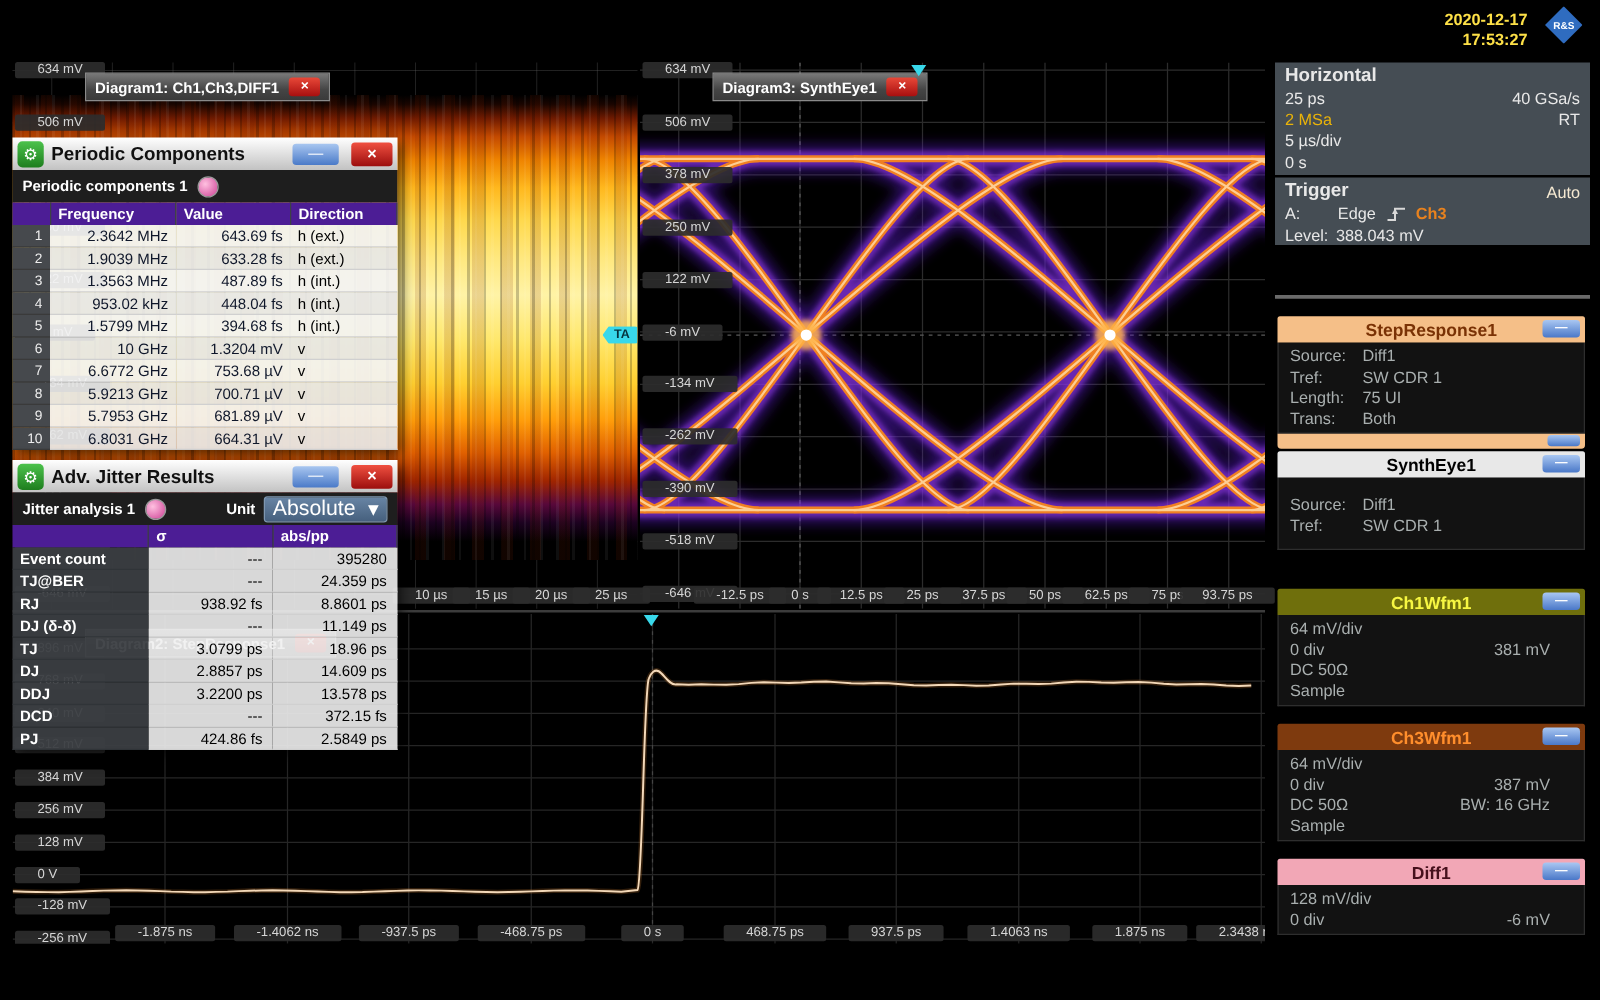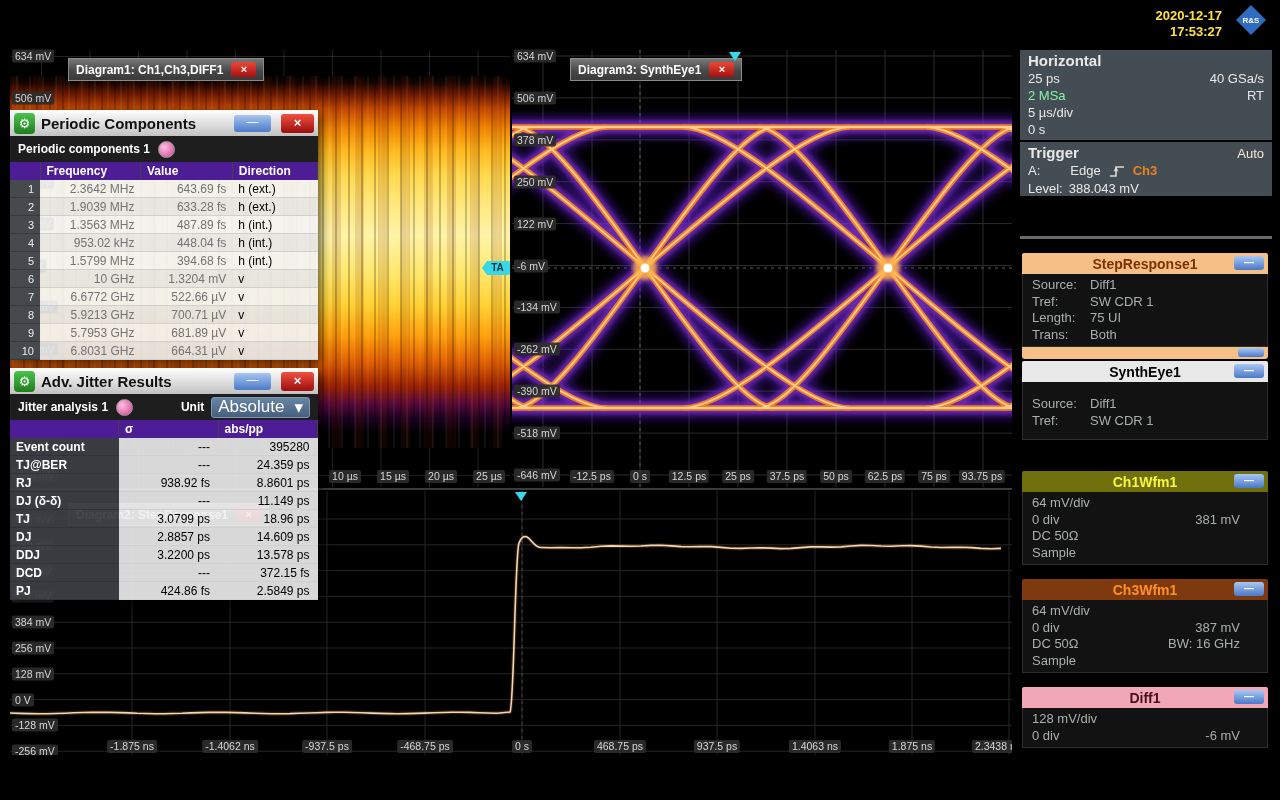--- a/index.html
+++ b/index.html
@@ -29,21 +29,21 @@
   #diagram2{left:10px;top:491px;width:1002px;height:264px;overflow:hidden;}
   
   .tab{position:absolute;left:58px;top:8px;height:21px;display:flex;align-items:center;gap:8px;
        padding:0 7px;background:linear-gradient(#787878,#454545 60%,#3a3a3a);
        border:1px solid #8a8a8a;color:#fff;font-size:12px;font-weight:bold;z-index:5;white-space:nowrap;}
   #tab2{top:12px;}
   .tab-close{width:25px;height:15px;background:linear-gradient(#e84838,#a80f0f);border-radius:3px;
              color:#fff;font-size:11px;font-weight:bold;line-height:15px;text-align:center;}
   
   .tick{position:absolute;font-size:10.5px;line-height:13px;color:#d6d6d6;background:rgba(45,45,45,.92);
-        padding:0 3px;border-radius:2px;white-space:nowrap;z-index:4;}
+        padding:0 18px;border-radius:2px;white-space:nowrap;z-index:4;}
   .tick.y{transform:translateY(-50%);}
   .tick.x{transform:translateX(-50%);}
   
   .tri{position:absolute;width:0;height:0;border-left:6px solid transparent;
        border-right:6px solid transparent;border-top:9px solid #38d8ea;z-index:6;}
   #eye-marker{left:217px;top:2px;}
   #step-marker{left:505px;top:1px;}
   #ta-tag{position:absolute;left:472px;top:211px;width:28px;height:14px;background:#38d8ea;
           color:#05323c;font-size:10px;font-weight:bold;text-align:center;line-height:14px;
           border-radius:2px;clip-path:polygon(100% 0,100% 100%,18% 100%,0 50%,18% 0);
@@ -70,38 +70,38 @@
   .unit-group{margin-left:auto;display:flex;align-items:center;gap:7px;}
   .dropdown{height:19px;background:linear-gradient(#6884a4,#46607e);border:1px solid #7e96b0;
             border-radius:3px;color:#fff;padding:0 6px;display:flex;align-items:center;gap:10px;
             font-weight:normal;font-size:17px;}
   table{width:100%;border-collapse:collapse;}
   .ptable th,.jtable th{background:#4c1d95;color:#fff;font-size:12px;text-align:left;
        padding:2px 6px;border-right:1px solid #3e4246;font-weight:bold;}
   .ptable td{font-size:12px;padding:1px 6px;height:15px;}
   .ptable td.num{background:#46494d;color:#eee;text-align:right;width:18px;font-size:11px;
                  border-bottom:1px solid #3a3a3a;}
-  .ptable td.freq,.ptable td.val{background:rgba(243,243,243,.93);color:#737373;text-align:right;
+  .ptable td.freq,.ptable td.val{background:rgba(243,243,243,.93);color:#0f172a;text-align:right;
                  border-bottom:1px solid #d0d0d0;}
   .ptable td.dir{background:rgba(243,243,243,.93);color:#000;border-bottom:1px solid #d0d0d0;}
   .ptable tr.alt td.freq,.ptable tr.alt td.val,.ptable tr.alt td.dir{background:rgba(231,231,231,.93);}
   .jtable th.labelcol{width:96px;}
   .jtable td{font-size:12px;padding:1px 8px;height:15px;}
   .jtable td.lab{background:rgba(59,62,66,.95);color:#fff;font-weight:bold;padding:1px 6px;
                  border-bottom:1px solid #303438;width:96px;}
   .jtable td.sig,.jtable td.abs{background:rgba(240,240,240,.9);color:#000;text-align:right;
                  border-bottom:1px solid #d0d0d0;}
   
   .spanel{position:absolute;left:1020px;width:252px;background:#454d54;color:#e8e8e8;
           padding:2px 8px;box-sizing:border-box;z-index:10;}
   #panel-horizontal{top:50px;height:90px;}
   #panel-trigger{top:142px;height:54px;}
   .sp-title{font-size:15px;font-weight:bold;line-height:18px;}
   .sp-row{display:flex;justify-content:space-between;font-size:13px;line-height:17px;}
-  .dim{color:#86efac;}
+  .dim{color:#eab308;}
   .trow1{display:flex;justify-content:space-between;align-items:center;}
   .tauto{font-size:13px;color:#f5e9d2;}
   .trow2{display:flex;align-items:center;gap:8px;font-size:13px;line-height:18px;}
   .ch3{color:#e8821e;font-weight:bold;}
   .trow3{display:flex;gap:6px;font-size:13px;line-height:17px;}
   #side-divider{position:absolute;left:1020px;top:236px;width:252px;height:3px;background:#6a6a6a;z-index:10;}
   .rbox{position:absolute;left:1022px;width:246px;z-index:10;}
   .rbox-header{height:21px;display:flex;align-items:center;justify-content:center;font-size:14px;
                font-weight:bold;position:relative;border-radius:2px 2px 0 0;}
   .rbox-min{position:absolute;right:4px;top:3px;width:30px;height:14px;border-radius:3px;
@@ -415,21 +415,21 @@
         </tr>
         <tr class="alt">
           <td class="num">6</td>
           <td class="freq">10 GHz</td>
           <td class="val">1.3204 mV</td>
           <td class="dir">v</td>
         </tr>
         <tr>
           <td class="num">7</td>
           <td class="freq">6.6772 GHz</td>
-          <td class="val">522.66 µV</td>
+          <td class="val">753.68 µV</td>
           <td class="dir">v</td>
         </tr>
         <tr class="alt">
           <td class="num">8</td>
           <td class="freq">5.9213 GHz</td>
           <td class="val">700.71 µV</td>
           <td class="dir">v</td>
         </tr>
         <tr>
           <td class="num">9</td>

